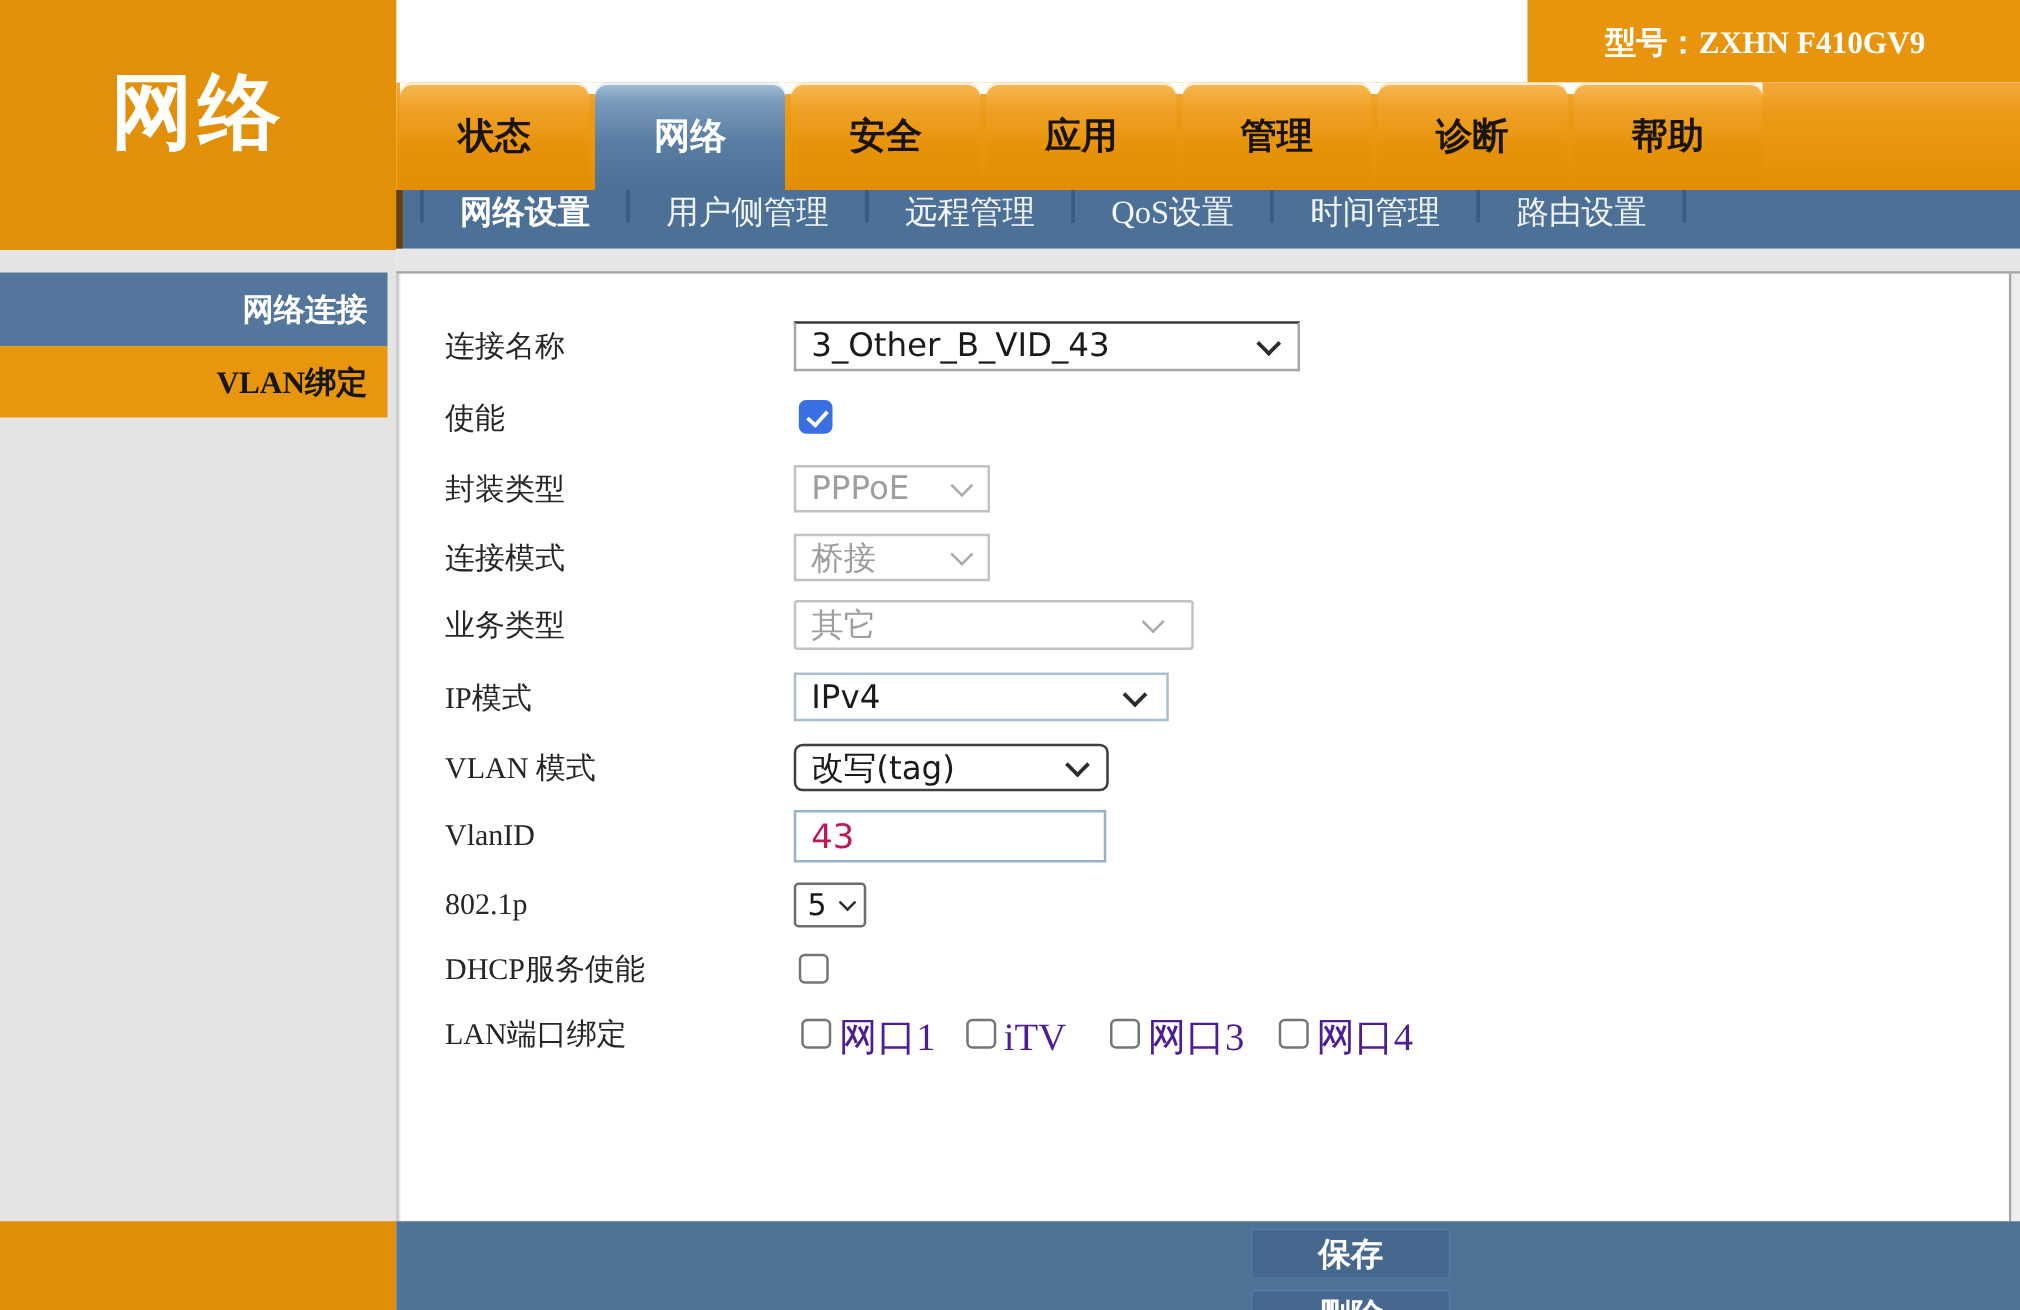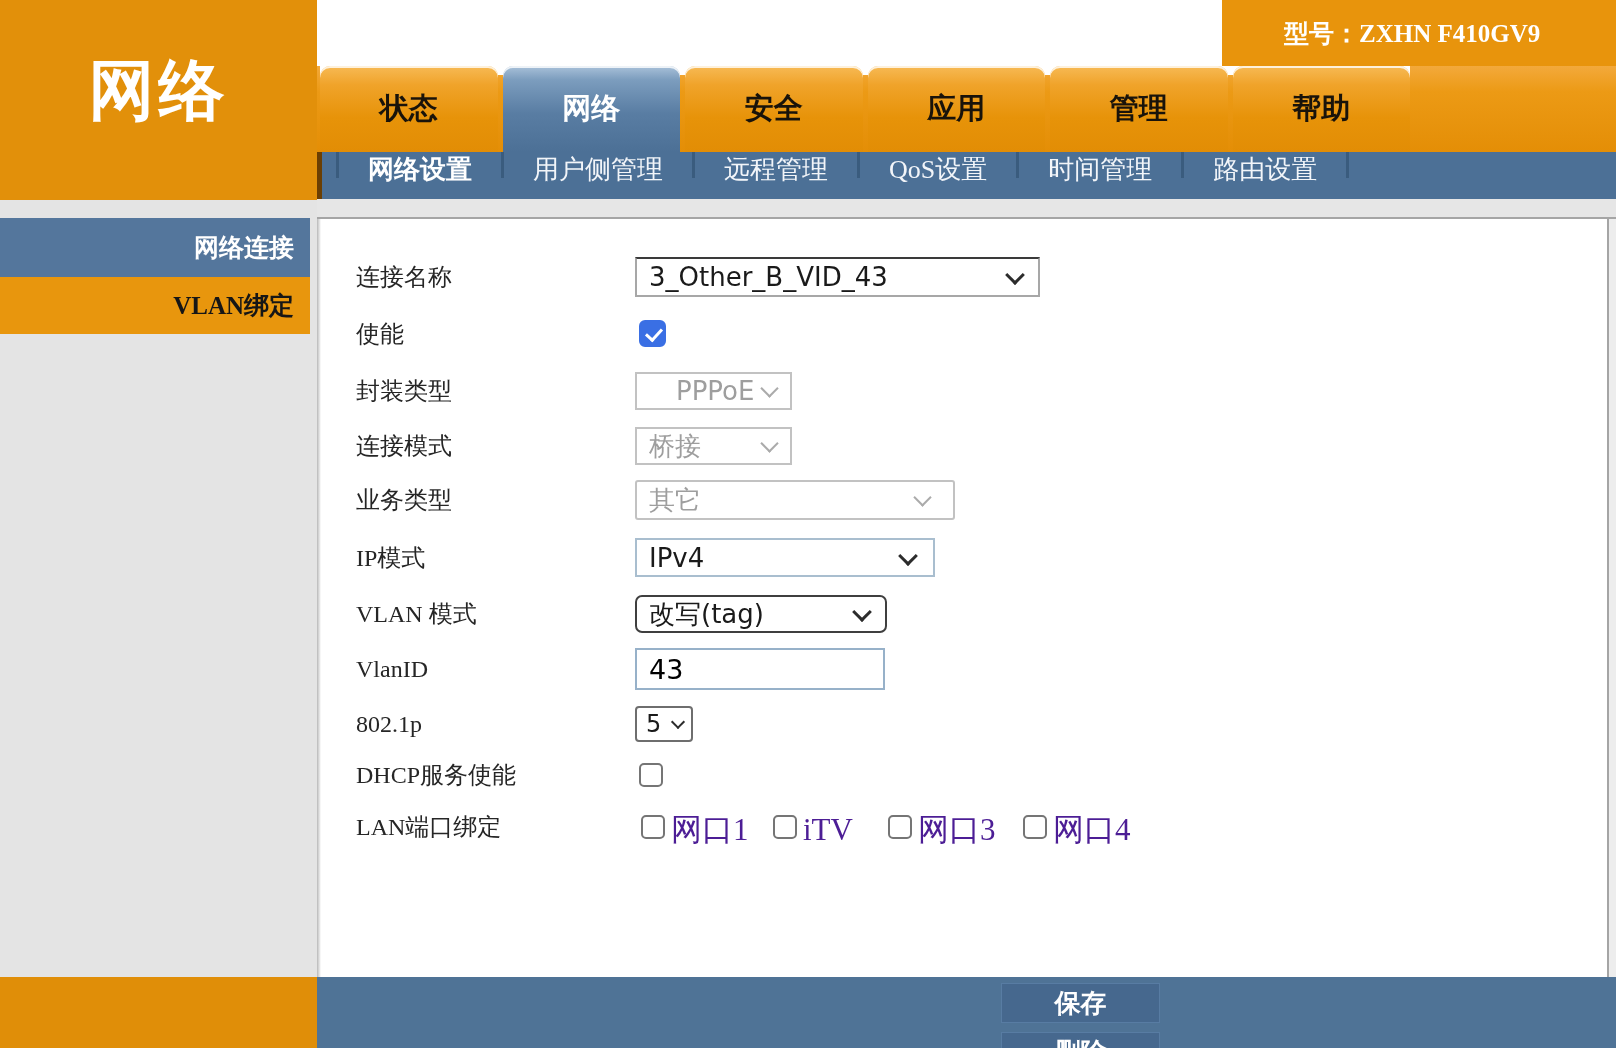--- a/index.html
+++ b/index.html
@@ -66,21 +66,21 @@
   .select.disabled{border:2px solid #C2C2C2;cursor:default;}
   .select.disabled .val{color:#9E9E9E;}
   .select.disabled .chev{border-color:#ABABAB;border-width:2px;}
   .sel-name{width:405px;height:40px;border:2px solid #A7A7A7;border-top-color:#3a3a3a;}
   .sel-ip{width:300px;height:39px;border:2px solid #A9BECF;}
   .sel-vlanmode{width:252px;height:38px;border:2px solid #3F3F3F;border-radius:7px;}
   .sel-prio{width:58px;height:36px;border:2px solid #6E6E6E;border-radius:4px;}
   .sel-prio .val{padding-left:9px;font-size:24px;}
   .sel-prio .chev{width:8px;height:8px;right:8px;margin-top:-7px;border-width:2px;}
   .input-vlanid{width:250px;height:42px;border:2px solid #97B1C9;box-sizing:border-box;
-    font-family:"DejaVu Sans","Liberation Sans",sans-serif;font-size:27px;color:#000000;padding:0 0 0 12px;outline:none;}
+    font-family:"DejaVu Sans","Liberation Sans",sans-serif;font-size:27px;color:#be185d;padding:0 0 0 12px;outline:none;}
   .cb{width:24px;height:24px;border:2px solid #757575;border-radius:5px;background:#fff;
     box-sizing:border-box;position:relative;cursor:pointer;display:inline-block;flex:0 0 auto;}
   .cb.checked{width:27px;height:27px;background:#3A6FE4;border-color:#3A6FE4;border-radius:6px;}
   .cb.checked::after{content:"";position:absolute;left:8px;top:3px;width:7px;height:13px;
     border-right:3px solid #fff;border-bottom:3px solid #fff;transform:rotate(42deg);}
   .lan-group{position:absolute;display:flex;align-items:center;top:50%;transform:translateY(-50%);}
   .lan-group .plabel{font-size:31px;color:#4c1d95;margin-left:6px;padding-top:6px;white-space:nowrap;}
   
   .footer-blue{position:absolute;left:317px;top:977px;width:1299px;height:71px;background:#4F7396;}
   .fbtn{position:absolute;left:684px;width:159px;height:40px;background:#46688E;border:1px solid #587CA3;
@@ -122,20 +122,23 @@
       <div class="tab">
           <span>安全</span>
         </div>
       <div class="tab">
           <span>应用</span>
         </div>
       <div class="tab">
           <span>管理</span>
         </div>
       <div class="tab">
+          <span>诊断</span>
+        </div>
+      <div class="tab">
           <span>帮助</span>
         </div>
     </div>
   </div>
 
   <div class="subnav">
     <div class="subnav-sep"></div>
     <div class="subnav-item selected">网络设置</div>
     <div class="subnav-sep"></div>
     <div class="subnav-item">用户侧管理</div>
@@ -163,21 +166,21 @@
       </div>
     </div>
 
     <div class="row" style="top:101px;height:27px;">
       <span class="flabel">使能</span>
       <span class="ctrl cb checked" style="margin-left:322px;"></span>
     </div>
 
     <div class="row" style="top:153px;height:38px;">
       <span class="flabel">封装类型</span>
-      <div class="ctrl select disabled" style="width:157px;height:38px;padding-left:27px;">
+      <div class="ctrl select disabled" style="width:157px;height:38px;">
         <span class="val">PPPoE</span>
         <span class="chev" style="right:14px;"></span>
       </div>
     </div>
 
     <div class="row" style="top:208px;height:38px;">
       <span class="flabel">连接模式</span>
       <div class="ctrl select disabled" style="width:157px;height:38px;">
         <span class="val">桥接</span>
         <span class="chev" style="right:14px;"></span>

